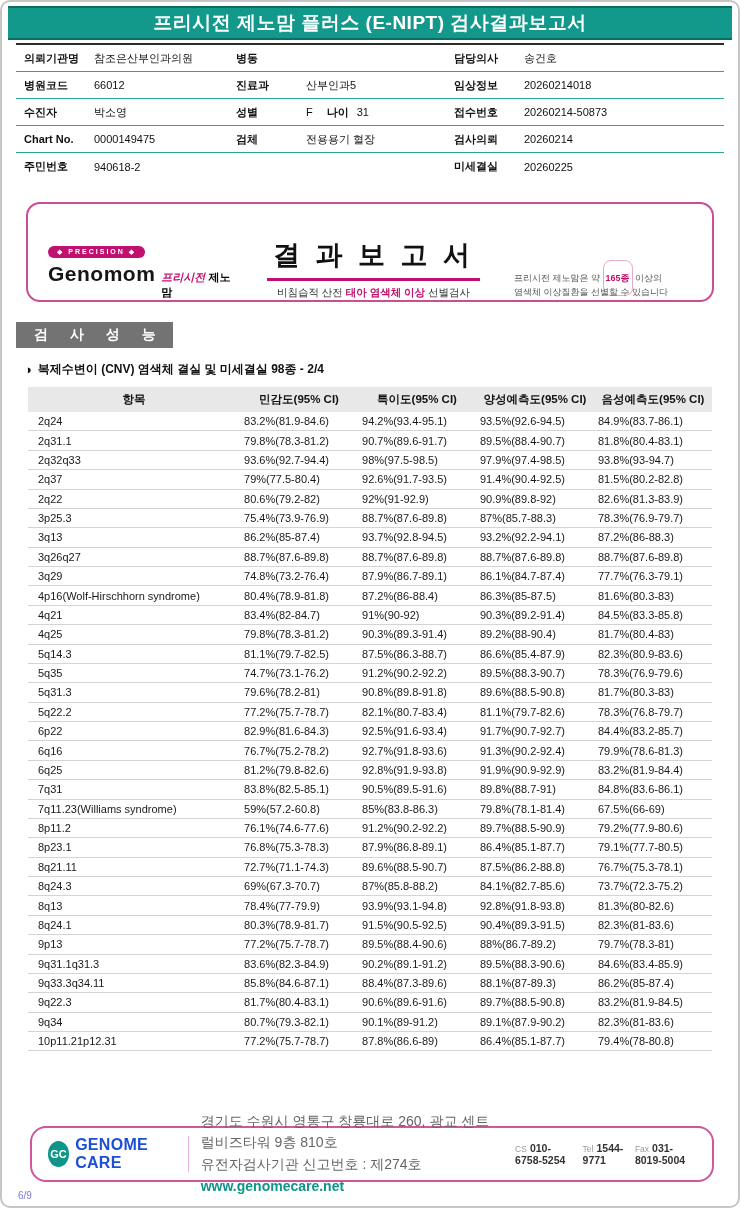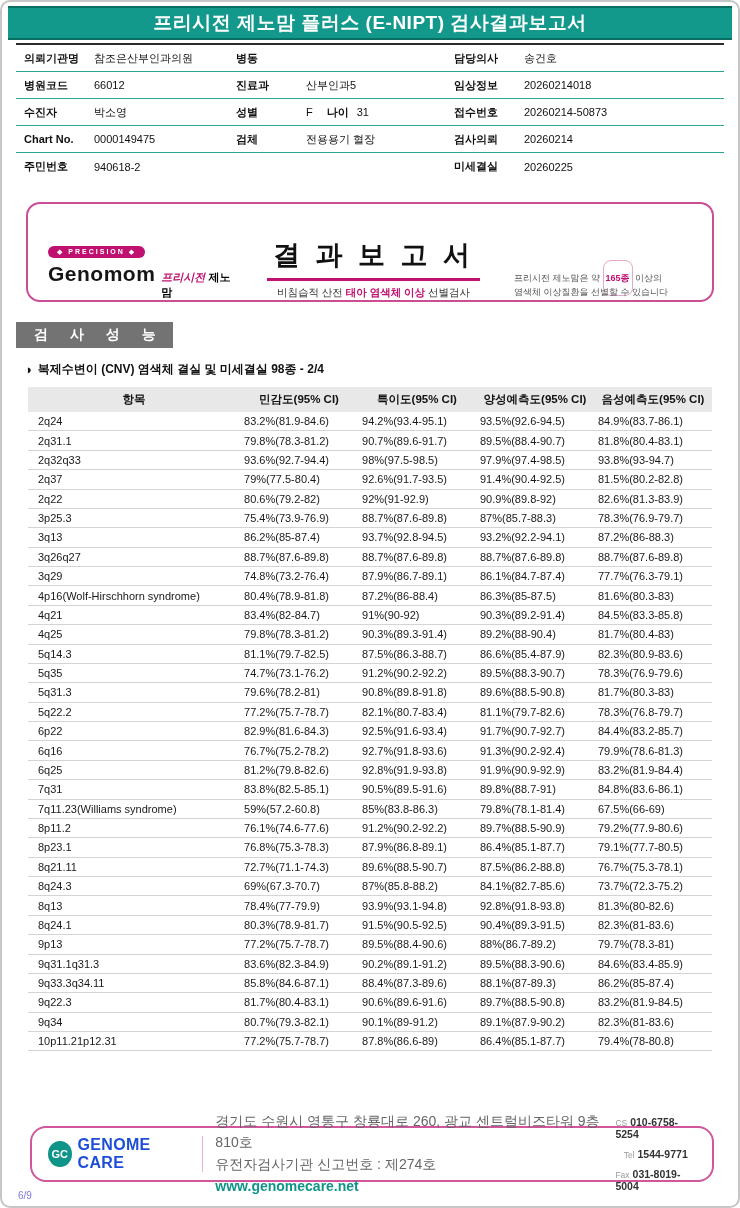--- a/index.html
+++ b/index.html
@@ -58,21 +58,21 @@
   .footer-box { position: absolute; left: 28px; bottom: 24px; width: 684px; height: 56px;
                 border: 2px solid #d1569c; border-radius: 16px; display: flex; align-items: center;
                 padding: 0 16px; gap: 12px; background: #fff; }
   .footer-logo { display: flex; align-items: center; gap: 6px; min-width: 128px; }
   .gc-circle { width: 26px; height: 26px; border-radius: 50%; background: #0f9488; color: #fff;
                display: flex; align-items: center; justify-content: center; font-size: 11px; font-weight: bold; }
   .gc-text { color: #1d4ed8; font-weight: bold; font-size: 16px; letter-spacing: .3px; }
   .footer-sep { width: 1px; height: 36px; background: #e7b2d2; }
   .addr { font-size: 14px; color: #666; line-height: 1.55; }
   .addr .web { color: #0f9488; font-weight: bold; }
-  .contacts { margin-left: auto; display: flex; gap: 8px; align-items: center; flex-direction: column; }
+  .contacts { margin-left: auto; display: flex; gap: 8px; align-items: center; }
   .contact { font-size: 10.5px; color: #333; font-weight: bold; }
   .contact .clbl { color: #999; font-size: 8.5px; font-weight: normal; margin-right: 3px; }
 
   .page-num { position: absolute; bottom: 5px; left: 16px; width: 100%; text-align: left;
               font-size: 10px; color: #7b7bdb; }
 </style>
 </head>
 <body>
 
 <div class="page">

